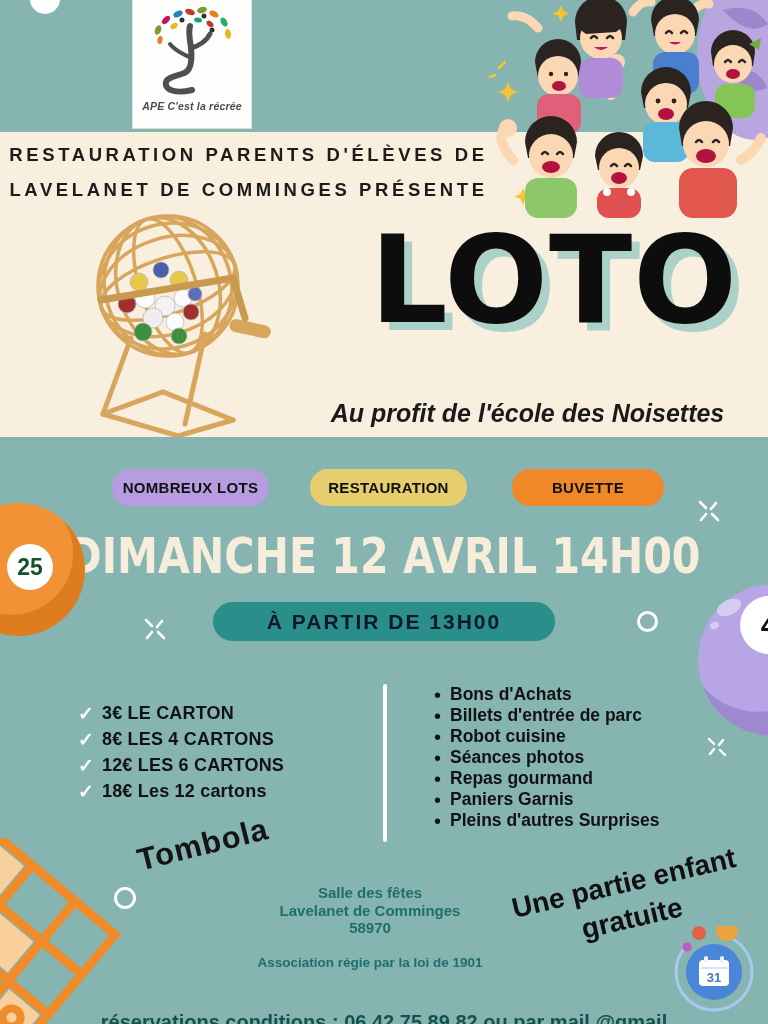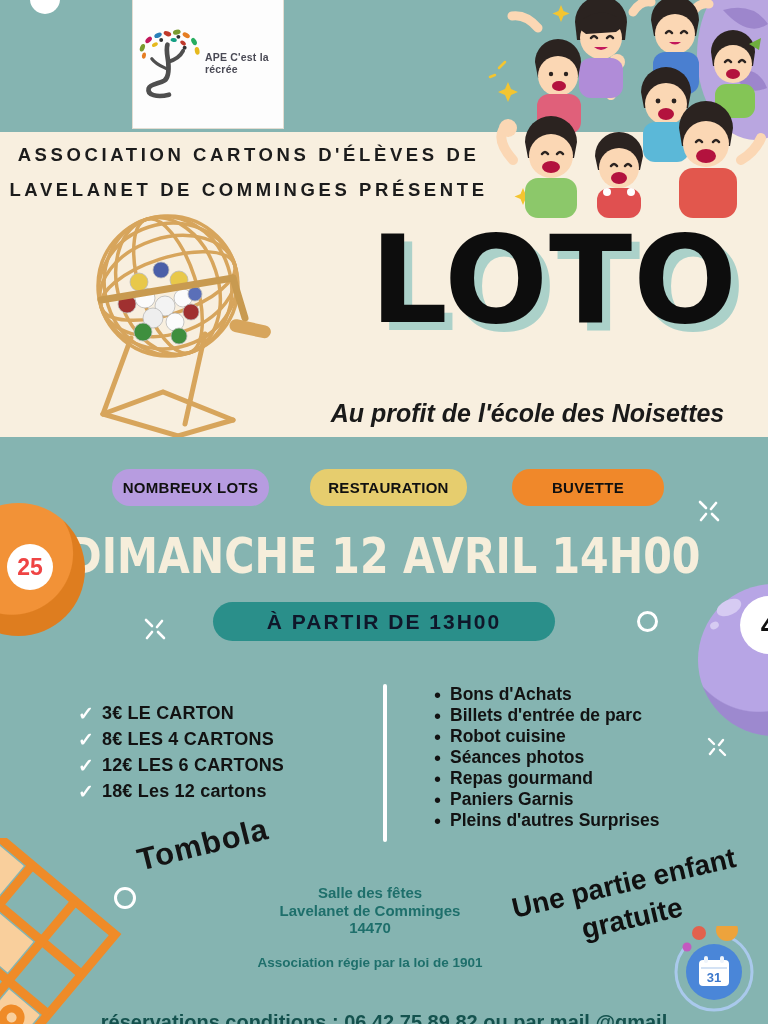--- a/index.html
+++ b/index.html
@@ -5,23 +5,24 @@
   html,body{margin:0;padding:0;background:#555;}
   .poster{
     position:relative;width:768px;height:1024px;overflow:hidden;
     background:#f8efdf;font-family:"Liberation Sans",sans-serif;
     margin:0 auto;
   }
   
   .band-top{position:absolute;left:0;top:0;width:768px;height:132px;background:#85b4b1;}
   .tl-circle{position:absolute;left:30px;top:-16px;width:30px;height:30px;border-radius:50%;background:#ffffff;}
   .logo-box{
-    position:absolute;left:133px;top:0;width:150px;height:128px;background:#fdfdfd;
-    display:flex;flex-direction:row;align-items:center;justify-content:flex-start;
+    position:absolute;left:133px;top:0;width:118px;height:128px;background:#fdfdfd;
+    display:flex;flex-direction:column;align-items:center;justify-content:flex-start;
     box-shadow:0 0 0 1px #e3ddd2;
+    font-style:italic;
   }
   .logo-box svg{margin-top:2px;}
   .logo-text{font-size:10.5px;font-weight:bold;color:#4a4a55;letter-spacing:0.2px;margin-top:-2px;}
   
   .kids{position:absolute;right:0;top:0;width:285px;height:218px;}
   
   .assoc{
     position:absolute;left:0;top:137px;width:497px;text-align:center;
     font-size:18.5px;font-weight:bold;letter-spacing:3.6px;color:#1c1c1c;line-height:35px;
   }
@@ -63,21 +64,21 @@
   
   .sparkle{position:absolute;}
   
   .ball{position:absolute;border-radius:50%;}
   .ball-orange{
     left:-48px;top:503px;width:133px;height:133px;
     background:radial-gradient(circle at 45% 38%, #f29237 55%, #de7d1f 56%);
   }
   .ball-orange .num{
     position:absolute;left:55px;top:41px;width:46px;height:46px;border-radius:50%;background:#ffffff;
-    display:flex;align-items:center;justify-content:center;font-weight:800;font-size:23px;color:#ef4444;
+    display:flex;align-items:center;justify-content:center;font-weight:800;font-size:23px;color:#14532d;
   }
   .ball-purple{
     left:698px;top:584px;width:152px;height:152px;
     background:radial-gradient(circle at 40% 35%, #b7a5e5 55%, #9d89cf 56%);
   }
   .ball-purple .num{
     position:absolute;left:42px;top:12px;width:58px;height:58px;border-radius:50%;background:#ffffff;
     display:flex;align-items:center;justify-content:center;font-weight:800;font-size:30px;color:#111;
   }
   .ball-purple .shine{
@@ -231,21 +232,21 @@
 
     <path d="M196 128 a27 27 0 0 1 54 0 l-3 18 -48 0z" fill="#2b2320"></path>
     <circle cx="223" cy="144" r="23" fill="#fbd7b4"></circle>
     <path d="M213 142 q3 -4 6 0 M230 142 q3 -4 6 0" stroke="#2b2320" stroke-width="2.5" fill="none" stroke-linecap="round"></path>
     <ellipse cx="223" cy="156" rx="10" ry="7" fill="#b3123e"></ellipse>
     <rect x="196" y="168" width="58" height="50" rx="14" fill="#e2574d"></rect>
     <path d="M258 160 q14 -8 20 -22" stroke="#fbd7b4" stroke-width="10" fill="none" stroke-linecap="round"></path>
   </svg>
 
   <div class="assoc">
-    <div>ASSOCIATION CARTONS D'ÉLÈVES DE</div>
+    <div>RESTAURATION PARENTS D'ÉLÈVES DE</div>
     <div>LAVELANET DE COMMINGES PRÉSENTE</div>
   </div>
 
   <svg class="cage" viewBox="0 0 195 235">
     <g stroke="#d7a55c" fill="none" stroke-width="3.5">
       <circle cx="85" cy="80" r="70"></circle>
       <ellipse cx="85" cy="80" rx="70" ry="28" transform="rotate(-18 85 80)"></ellipse>
       <ellipse cx="85" cy="80" rx="70" ry="48" transform="rotate(-18 85 80)"></ellipse>
       <ellipse cx="85" cy="80" rx="70" ry="62" transform="rotate(-18 85 80)"></ellipse>
       <ellipse cx="85" cy="80" rx="28" ry="70" transform="rotate(-18 85 80)"></ellipse>
@@ -379,21 +380,21 @@
       <span class="prize-text">Pleins d'autres Surprises</span>
     </div>
   </div>
 
   <div class="ring ring-w ring-tombola"></div>
   <div class="tombola">Tombola</div>
 
   <div class="venue">
     <div>Salle des fêtes</div>
     <div>Lavelanet de Comminges</div>
-    <div>14470</div>
+    <div>58970</div>
   </div>
 
   <div class="legal">
     <div>Association régie par la loi de 1901</div>
   </div>
 
   <div class="free-game">
     <div>Une partie enfant</div>
     <div>gratuite</div>
   </div>

